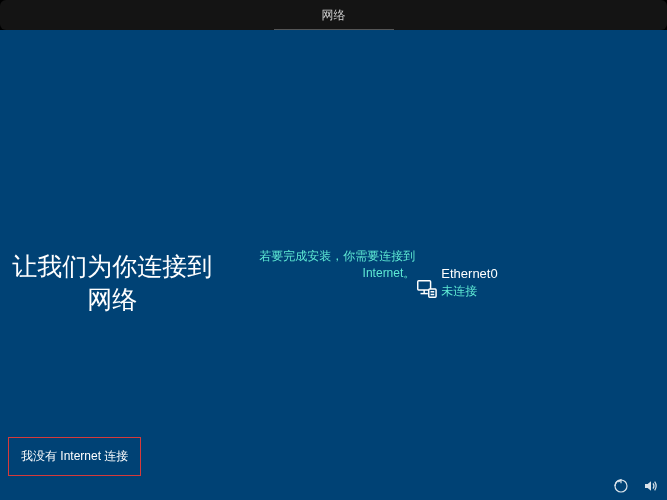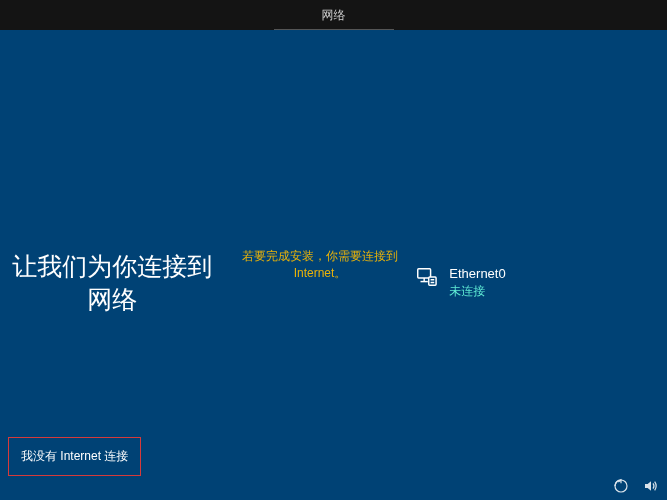--- a/index.html
+++ b/index.html
@@ -17,20 +17,21 @@
     }
     .topbar {
       height: 30px;
       background: #141414;
       display: flex;
       align-items: center;
       justify-content: center;
       font-size: 12px;
       color: #ccc;
       position: relative;
+      border-radius: 6px;
     }
     .topbar-title {
       position: relative;
     }
     .topbar-underline {
       position: absolute;
       bottom: 0;
       left: 50%;
       transform: translateX(-50%);
       width: 120px;
@@ -50,31 +51,31 @@
     }
     .title {
       margin-top: 35px;
       font-size: 25px;
       font-weight: 300;
       color: #fff;
       text-align: center;
     }
     .subtitle {
       font-size: 12px;
-      color: #eab308;
-      text-align: center;
+      color: #5eead4;
+      text-align: right;
     }
     .network-list {
       margin-top: 36px;
       width: 280px;
     }
     .network-item {
       display: flex;
-      align-items: flex-start;
-      gap: 12px;
+      align-items: flex-end;
+      gap: 4px;
       padding: 4px 0;
       cursor: pointer;
     }
     .network-icon {
       flex-shrink: 0;
       width: 22px;
       height: 22px;
     }
     .network-icon svg {
       width: 100%;

